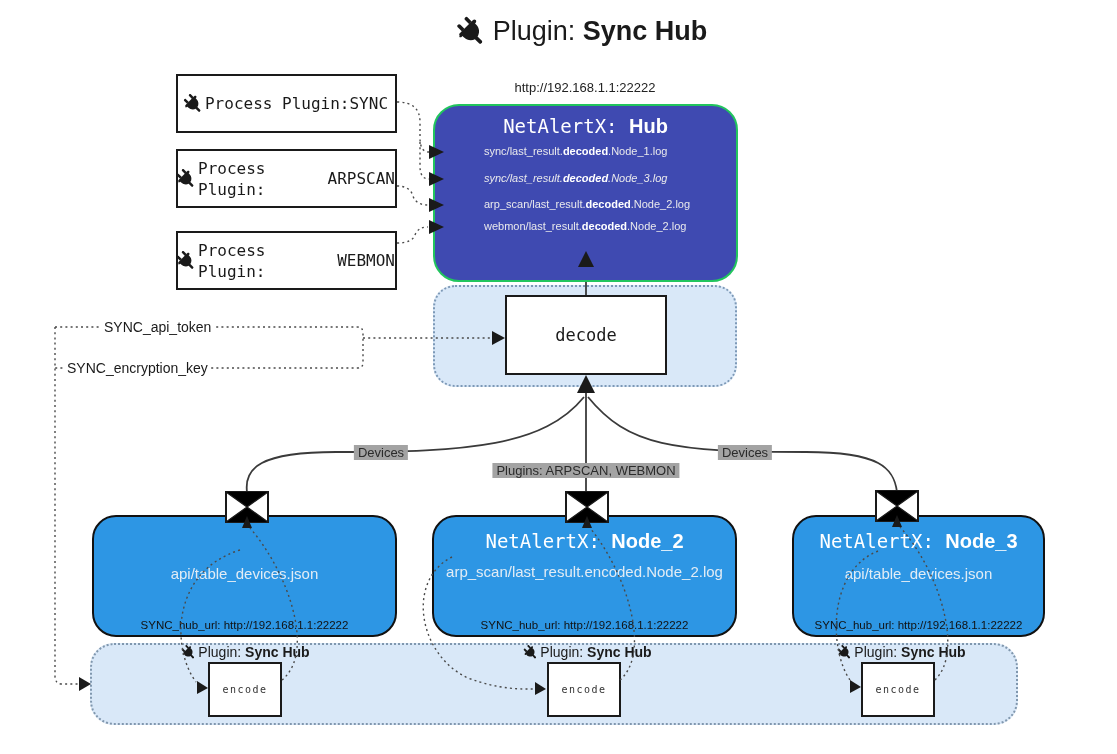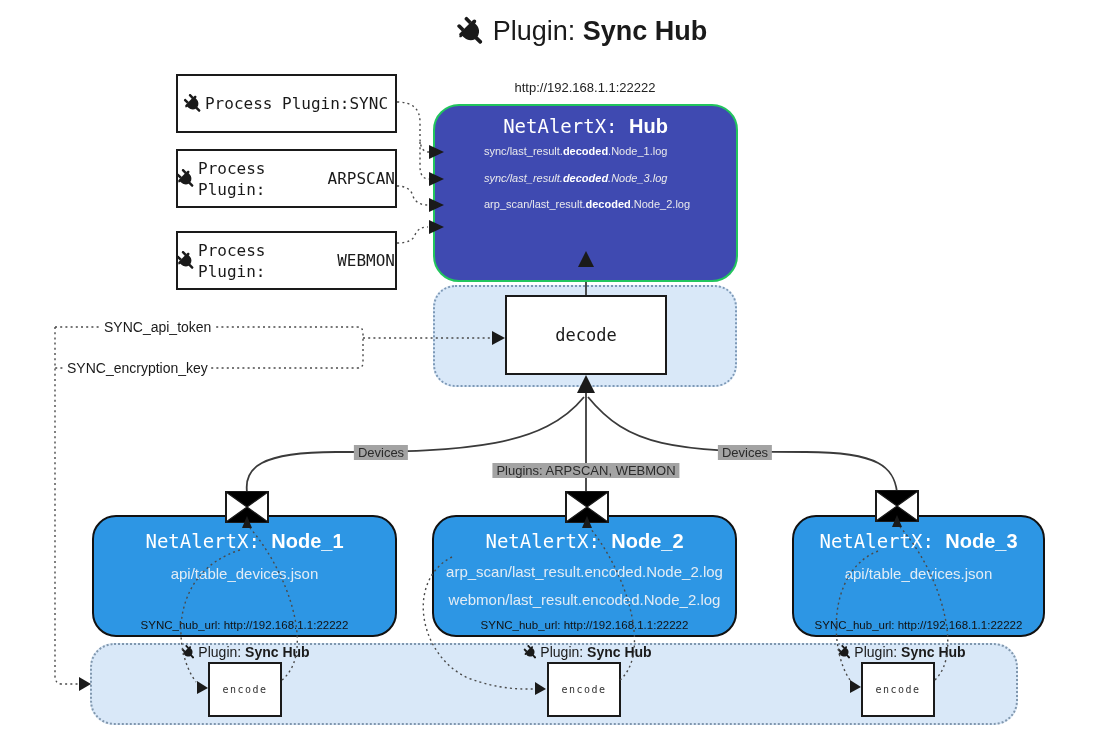--- a/index.html
+++ b/index.html
@@ -140,42 +140,41 @@
     <div>WEBMON</div>
   </div>
 
   <div class="abs url-label">http://192.168.1.1:22222</div>
 
   <div class="abs hub">
     <div class="hub-title"><span>NetAlertX: </span><b>Hub</b></div>
     <div class="hub-line" style="top:39px;"><span>sync/last_result.</span><b>decoded</b><span>.Node_1.log</span></div>
     <div class="hub-line" style="top:66px;font-style:italic;"><span>sync/last_result.</span><b>decoded</b><span>.Node_3.log</span></div>
     <div class="hub-line" style="top:92px;"><span>arp_scan/last_result.</span><b>decoded</b><span>.Node_2.log</span></div>
+    <div class="hub-line" style="top:114px;"><span>webmon/last_result.</span><b>decoded</b><span>.Node_2.log</span></div>
   </div>
 
   <div class="abs wbox decode-box">
       <span>decode</span>
     </div>
 
   <div class="abs key-label" style="left:101px;top:319px;">SYNC_api_token</div>
   <div class="abs key-label" style="left:64px;top:360px;">SYNC_encryption_key</div>
 
   <div class="abs edge-label" style="left:381px;top:445px;">Devices</div>
   <div class="abs edge-label" style="left:745px;top:445px;">Devices</div>
   <div class="abs edge-label" style="left:586px;top:463px;">Plugins: ARPSCAN, WEBMON</div>
 
   <div class="abs node" style="left:92px;width:305px;">
-    <div class="node-title"><span>NetAlertX: </span><b>Node_1</b></div>
     <div class="node-line" style="top:48px;">api/table_devices.json</div>
     <div class="node-footer" style="top:102px;">SYNC_hub_url: http://192.168.1.1:22222</div>
   </div>
   <div class="abs node" style="left:432px;width:305px;">
     <div class="node-title"><span>NetAlertX: </span><b>Node_2</b></div>
     <div class="node-line" style="top:46px;">arp_scan/last_result.encoded.Node_2.log</div>
-    <div class="node-line" style="top:74px;">webmon/last_result.encoded.Node_2.log</div>
     <div class="node-footer" style="top:102px;">SYNC_hub_url: http://192.168.1.1:22222</div>
   </div>
   <div class="abs node" style="left:792px;width:253px;">
     <div class="node-title"><span>NetAlertX: </span><b>Node_3</b></div>
     <div class="node-line" style="top:48px;">api/table_devices.json</div>
     <div class="node-footer" style="top:102px;">SYNC_hub_url: http://192.168.1.1:22222</div>
   </div>
 
   <div class="abs enc-label" style="left:246px;">
     <span class="plug">

